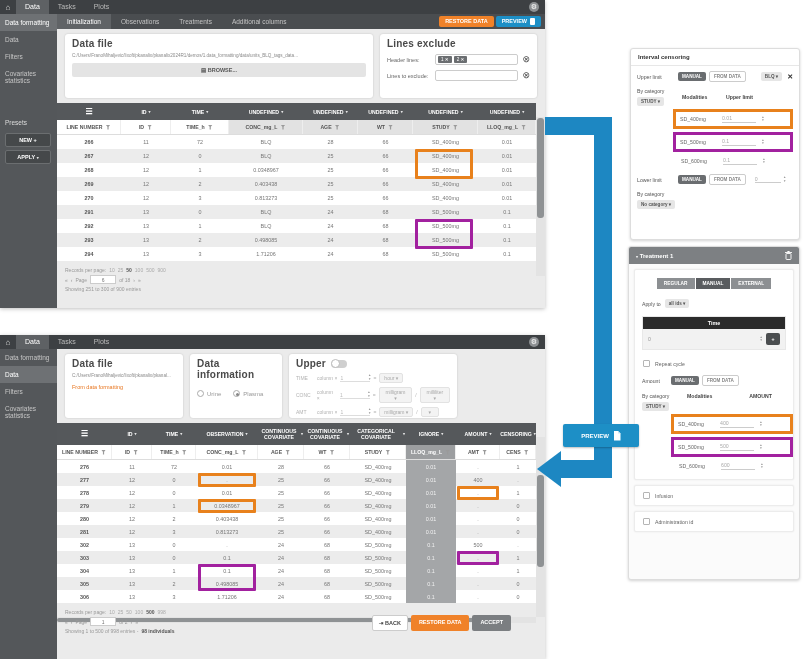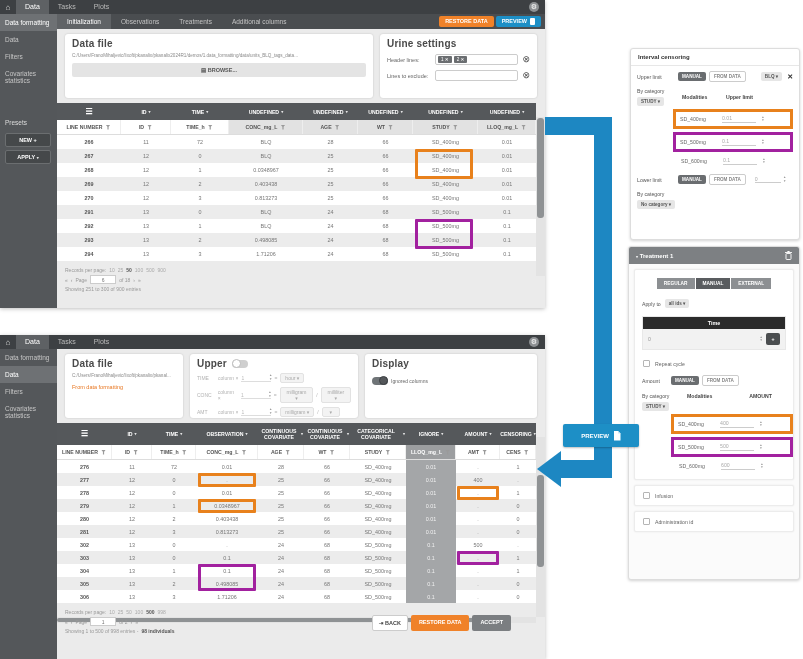--- a/index.html
+++ b/index.html
@@ -196,21 +196,21 @@
               <span class="doc-ico"></span>
             </span>
         </div>
         <div class="cards">
           <div class="card" style="width:308px;">
             <h3>Data file</h3>
             <div class="path">C:/Users/FranoMihaljevic/lixoft/pkanalix/pkanalix2024R1/demos/1.data_formatting/data/units_BLQ_tags_data...</div>
             <div class="browse"><span>▤</span> <span>BROWSE...</span></div>
           </div>
           <div class="card" style="flex:1;">
-            <h3>Urine settings</h3>
+            <h3>Lines exclude</h3>
             <div class="ls-row">
               <span class="ls-label">Header lines:</span>
               <span class="ls-input">
                 <span class="chip-dark"><span>1</span> <span>✕</span></span>
                 <span class="chip-dark"><span>2</span> <span>✕</span></span>
               </span>
               <span class="reset">⊗</span>
             </div>
             <div class="ls-row">
               <span class="ls-label">Lines to exclude:</span>
@@ -404,20 +404,27 @@
         <div class="side-item active">Data</div>
         <div class="side-item">Filters</div>
         <div class="side-item">Covariates statistics</div>
       </div>
       <div class="main">
         <div class="cards" style="height:74px;">
           <div class="card" style="width:118px;">
             <h3>Data file</h3>
             <div class="path">C:/Users/FranoMihaljevic/lixoft/pkanalix/pkanal...</div>
             <div class="orange-link">From data formatting</div>
+          </div>
+          <div class="card" style="width:92px;">
+            <h3>Data information</h3>
+            <div class="radio-row">
+              <span><span class="radio"></span><span>Urine</span></span>
+              <span><span class="radio sel"></span><span>Plasma</span></span>
+            </div>
           </div>
           <div class="card" style="width:168px;">
             <h3 style="display:flex;align-items:center;gap:5px;">
                 <span>Upper</span>
                 <span class="toggle">
                   <span class="knob"></span>
                 </span>
               </h3>
             <div class="unit-row">
               <span class="ulabel">TIME</span>
@@ -456,29 +463,20 @@
                     <span>▴</span>
                     <span>▾</span>
                   </span>
                 </span>
               <span>=</span>
               <span class="chip-unit"><span>milligram</span> ▾</span>
               <span>/</span>
               <span class="chip-unit"><span></span> ▾</span>
             </div>
           </div>
-          <div class="card" style="flex:1;">
-            <h3>Display</h3>
-            <div class="unit-row" style="color:#666;margin-top:8px;">
-              <span class="toggle on">
-                  <span class="knob"></span>
-                </span>
-              <span>Ignored columns</span>
-            </div>
-          </div>
         </div>
         <div class="table-zone dtable bottom">
             <div class="tg">
               <div class="tg-cell" style="width:55px">
                 <span class="ham">☰</span>
               </div>
               <div class="tg-cell" style="width:40px">ID<span class="caret">▾</span></div>
               <div class="tg-cell" style="width:44px">TIME<span class="caret">▾</span></div>
               <div class="tg-cell" style="width:62px">OBSERVATION<span class="caret">▾</span></div>
               <div class="tg-cell" style="width:46px">CONTINUOUS COVARIATE<span class="caret">▾</span></div>

